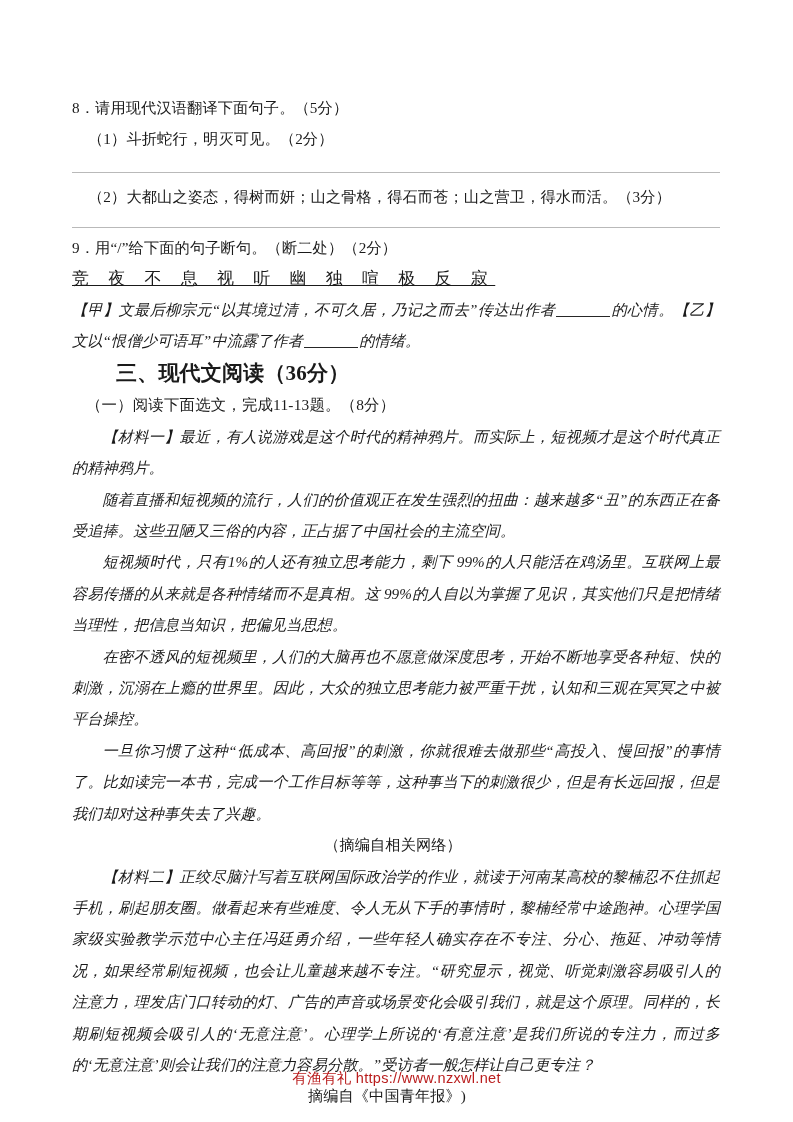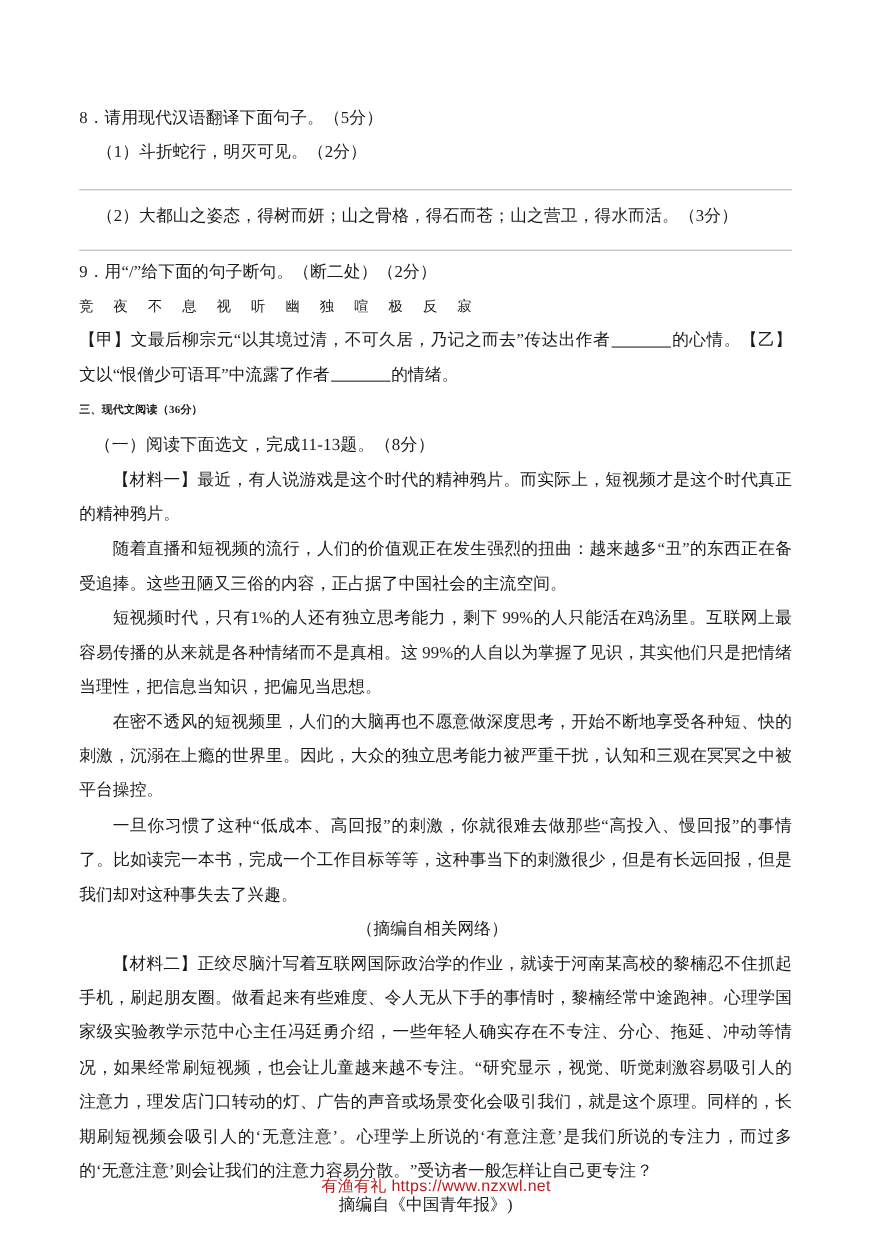--- a/index.html
+++ b/index.html
@@ -44,63 +44,66 @@
     border: 0;
     border-top: 1px solid #b9b9b9;
     margin: 0;
     width: 100%;
   }
   .rule-gap-a { height: 18px; }
   .rule-gap-b { height: 15px; }
 
   
   .spaced-chars {
-    font-size: 13px;
+    font-size: 17px;
     line-height: 31px;
     letter-spacing: 7.5px;
     white-space: nowrap;
+    text-decoration: underline;
   }
 
   
   .blank {
     display: inline-block;
     min-width: 54px;
     border-bottom: 1px solid #262626;
     vertical-align: -2px;
     height: 14px;
     margin: 0 1px;
   }
 
   
   .section-head {
-    font-size: 10px;
+    font-size: 21px;
     line-height: 32px;
     font-weight: bold;
     letter-spacing: 0.2px;
     white-space: nowrap;
+    margin-left: 44px;
   }
   .section-sub {
     font-size: 15.4px;
     line-height: 32px;
     font-weight: normal;
     letter-spacing: 0.2px;
     padding-left: 14px;
     white-space: nowrap;
   }
 
   
   .para {
     font-size: 15.2px;
     line-height: 31.4px;
     text-align: justify;
     text-justify: inter-ideograph;
     text-indent: 2em;
     letter-spacing: 0.1px;
     margin: 0;
     word-break: break-all;
+    font-style: italic;
   }
 
   
   .attrib {
     font-size: 15.2px;
     line-height: 31.4px;
     text-align: center;
     padding-right: 6px;
     letter-spacing: 0.1px;
   }

